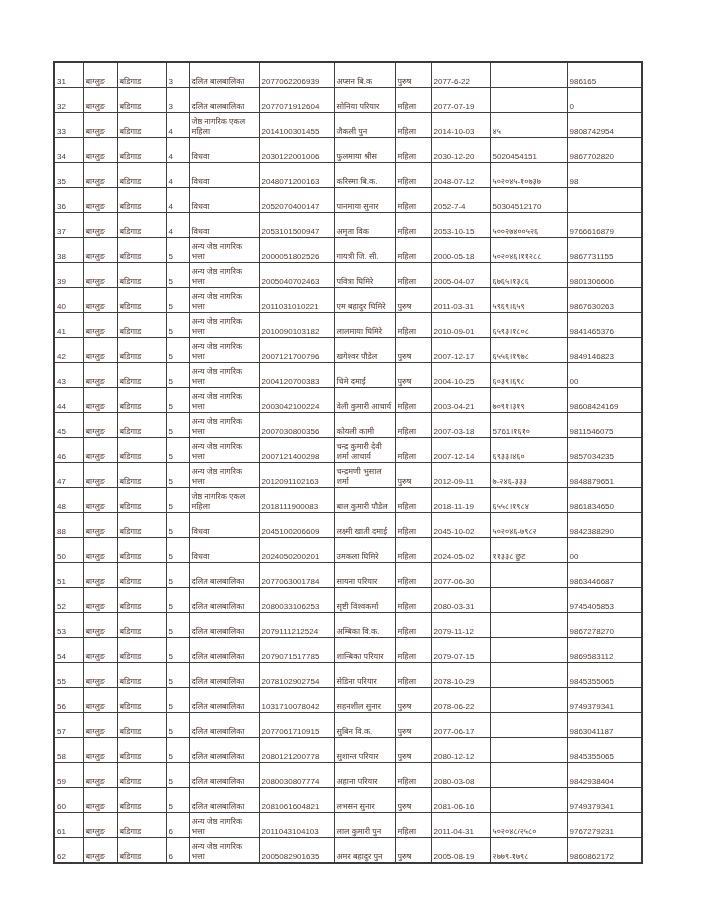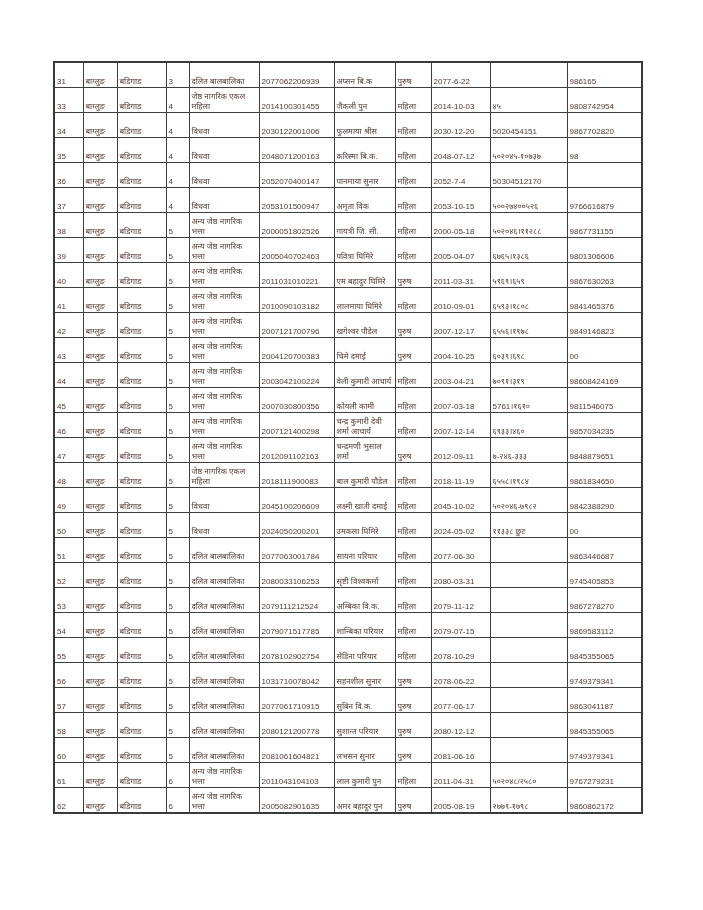--- a/index.html
+++ b/index.html
@@ -79,20 +79,33 @@
           <td>3</td>
           <td>दलित बालबालिका</td>
           <td>2077062206939</td>
           <td>अप्सन बि.क</td>
           <td>पुरुष</td>
           <td>2077-6-22</td>
           <td></td>
           <td>986165</td>
         </tr>
         <tr>
+          <td>32</td>
+          <td>बाग्लुङ</td>
+          <td>बडिगाड</td>
+          <td>3</td>
+          <td>दलित बालबालिका</td>
+          <td>2077071912604</td>
+          <td>सोनिया परियार</td>
+          <td>महिला</td>
+          <td>2077-07-19</td>
+          <td></td>
+          <td>0</td>
+        </tr>
+        <tr>
           <td>33</td>
           <td>बाग्लुङ</td>
           <td>बडिगाड</td>
           <td>4</td>
           <td>जेष्ठ नागरिक एकल महिला</td>
           <td>2014100301455</td>
           <td>जैकली पुन</td>
           <td>महिला</td>
           <td>2014-10-03</td>
           <td>४५</td>
@@ -287,21 +300,21 @@
           <td>5</td>
           <td>जेष्ठ नागरिक एकल महिला</td>
           <td>2018111900083</td>
           <td>बाल कुमारी पौडेल</td>
           <td>महिला</td>
           <td>2018-11-19</td>
           <td>६५५८।१९८४</td>
           <td>9861834650</td>
         </tr>
         <tr>
-          <td>49</td>
+          <td>88</td>
           <td>बाग्लुङ</td>
           <td>बडिगाड</td>
           <td>5</td>
           <td>विधवा</td>
           <td>2045100206609</td>
           <td>लक्ष्मी खाती दमाई</td>
           <td>महिला</td>
           <td>2045-10-02</td>
           <td>५०२०४६-७९८२</td>
           <td>9842388290</td>
@@ -415,20 +428,33 @@
           <td>बाग्लुङ</td>
           <td>बडिगाड</td>
           <td>5</td>
           <td>दलित बालबालिका</td>
           <td>2080121200778</td>
           <td>सुशान्त परियार</td>
           <td>पुरुष</td>
           <td>2080-12-12</td>
           <td></td>
           <td>9845355065</td>
+        </tr>
+        <tr>
+          <td>59</td>
+          <td>बाग्लुङ</td>
+          <td>बडिगाड</td>
+          <td>5</td>
+          <td>दलित बालबालिका</td>
+          <td>2080030807774</td>
+          <td>अहाना परियार</td>
+          <td>महिला</td>
+          <td>2080-03-08</td>
+          <td></td>
+          <td>9842938404</td>
         </tr>
         <tr>
           <td>60</td>
           <td>बाग्लुङ</td>
           <td>बडिगाड</td>
           <td>5</td>
           <td>दलित बालबालिका</td>
           <td>2081061604821</td>
           <td>लभसन सुनार</td>
           <td>पुरुष</td>

